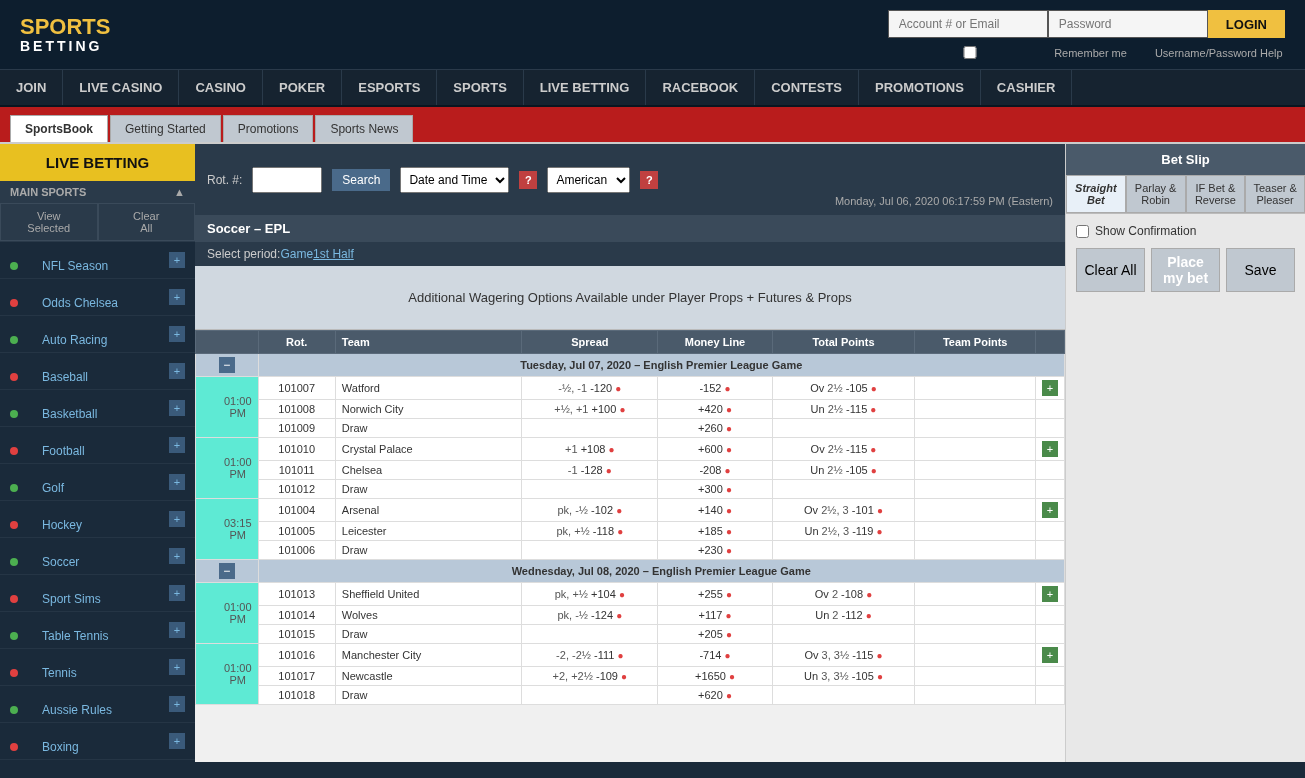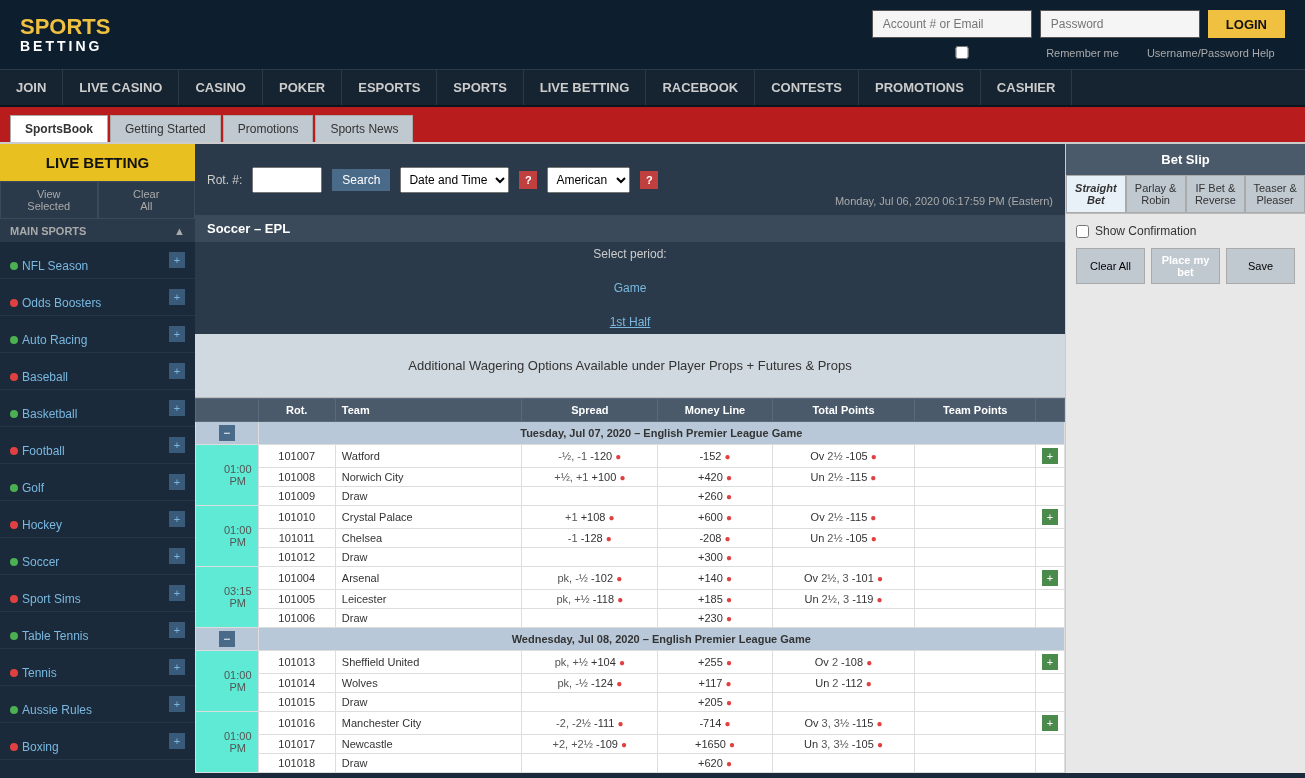--- a/index.html
+++ b/index.html
@@ -15,21 +15,21 @@
     }
     #logo {
       color: white;
       font-size: 22px;
       font-weight: bold;
       line-height: 1.1;
     }
     #logo span { color: #f0c040; }
     #logo .sub { font-size: 14px; letter-spacing: 3px; color: white; }
     #login-area { display: flex; align-items: center; gap: 8px; flex-direction: column; }
-    #login-row1 { display: flex; gap: 8px; }
+    #login-row1 { display: flex; }
     #login-row2 { display: flex; gap: 8px; font-size: 11px; color: #aaa; align-items: center; }
     #login-area input {
       padding: 6px 10px;
       border: 1px solid #555;
       background: #f5f5f5;
       font-size: 12px;
       width: 160px;
     }
     #login-btn {
       background: #f0c040;
@@ -127,21 +127,21 @@
     .sidebar-item {
       display: flex;
       align-items: center;
       justify-content: space-between;
       padding: 5px 10px;
       border-bottom: 1px solid #253545;
       cursor: pointer;
       color: #7ab8e0;
       font-size: 12px;
     }
-    .sidebar-item .item-left { display: flex; align-items: center; gap: 4px; margin-top: 12px; }
+    .sidebar-item .item-left { display: flex; align-items: center; gap: 24px; margin-top: 12px; }
     .sidebar-item .dot { width: 8px; height: 8px; border-radius: 50%; display: inline-block; }
     .dot-green { background: #4caf50; }
     .dot-red { background: #e04040; }
     .sidebar-item .add-btn {
       background: #3a5a7a;
       color: #7ab8e0;
       border: none;
       width: 16px;
       height: 16px;
       font-size: 11px;
@@ -182,25 +182,23 @@
       background: #3a4a5a;
       color: white;
       padding: 6px 12px;
       font-size: 13px;
       font-weight: bold;
     }
     #period-select {
       background: #2a3a4a;
       padding: 5px 12px;
       display: flex;
-      align-items: center;
-      gap: 20px;
+      gap: 0;
       color: #ccc;
       font-size: 12px;
-      flex-direction: column;
     }
     #period-select a { color: #7ab8e0; text-decoration: none; }
     #period-select a.active { text-decoration: underline; color: #f0c040; }
 
     
     #props-banner {
       background: #d0d8e0;
       text-align: center;
       padding: 24px;
       font-size: 13px;
@@ -286,21 +284,21 @@
       border: 1px solid #aaa;
       color: #333;
     }
     .bet-tab.active { background: #e8f0f8; font-weight: bold; font-style: italic; }
     #bet-slip-content { padding: 10px; }
     #show-confirmation { display: flex; align-items: center; gap: 6px; font-size: 12px; margin-bottom: 10px; }
     #bet-slip-actions { display: flex; gap: 6px; }
     #bet-slip-actions button {
       flex: 1;
       padding: 5px;
-      font-size: 11px;
+      font-size: 14px;
       cursor: pointer;
       background: #c0c8d0;
       border: 1px solid #aaa;
     }
     #place-bet-btn {
       background: #4a8a4a;
       color: white;
       font-weight: bold;
     }
   </style>
@@ -380,40 +378,40 @@
       <li>
         <a href="#">Sports News</a>
       </li>
     </ul>
 </div>
 
 <div id="main">
 
   <div id="sidebar">
     <div id="live-betting-btn">LIVE BETTING</div>
+    <div id="main-sports-header">
+      <span>MAIN SPORTS</span>
+      <span>▲</span>
+    </div>
     <div id="sidebar-actions">
       <button>View<br>Selected</button>
       <button>Clear<br>All</button>
     </div>
-    <div id="main-sports-header">
-      <span>MAIN SPORTS</span>
-      <span>▲</span>
-    </div>
     <div class="sidebar-scroll" id="sidebar-items">
         <div class="sidebar-item">
     <div class="item-left">
       <span class="dot dot-green"></span>
       <span>NFL Season</span>
     </div>
     <button class="add-btn">+</button>
   </div>
         <div class="sidebar-item">
     <div class="item-left">
       <span class="dot dot-red"></span>
-      <span>Odds Boosters</span>
+      <span>Odds Chelsea</span>
     </div>
     <button class="add-btn">+</button>
   </div>
         <div class="sidebar-item">
     <div class="item-left">
       <span class="dot dot-green"></span>
       <span>Auto Racing</span>
     </div>
     <button class="add-btn">+</button>
   </div>

